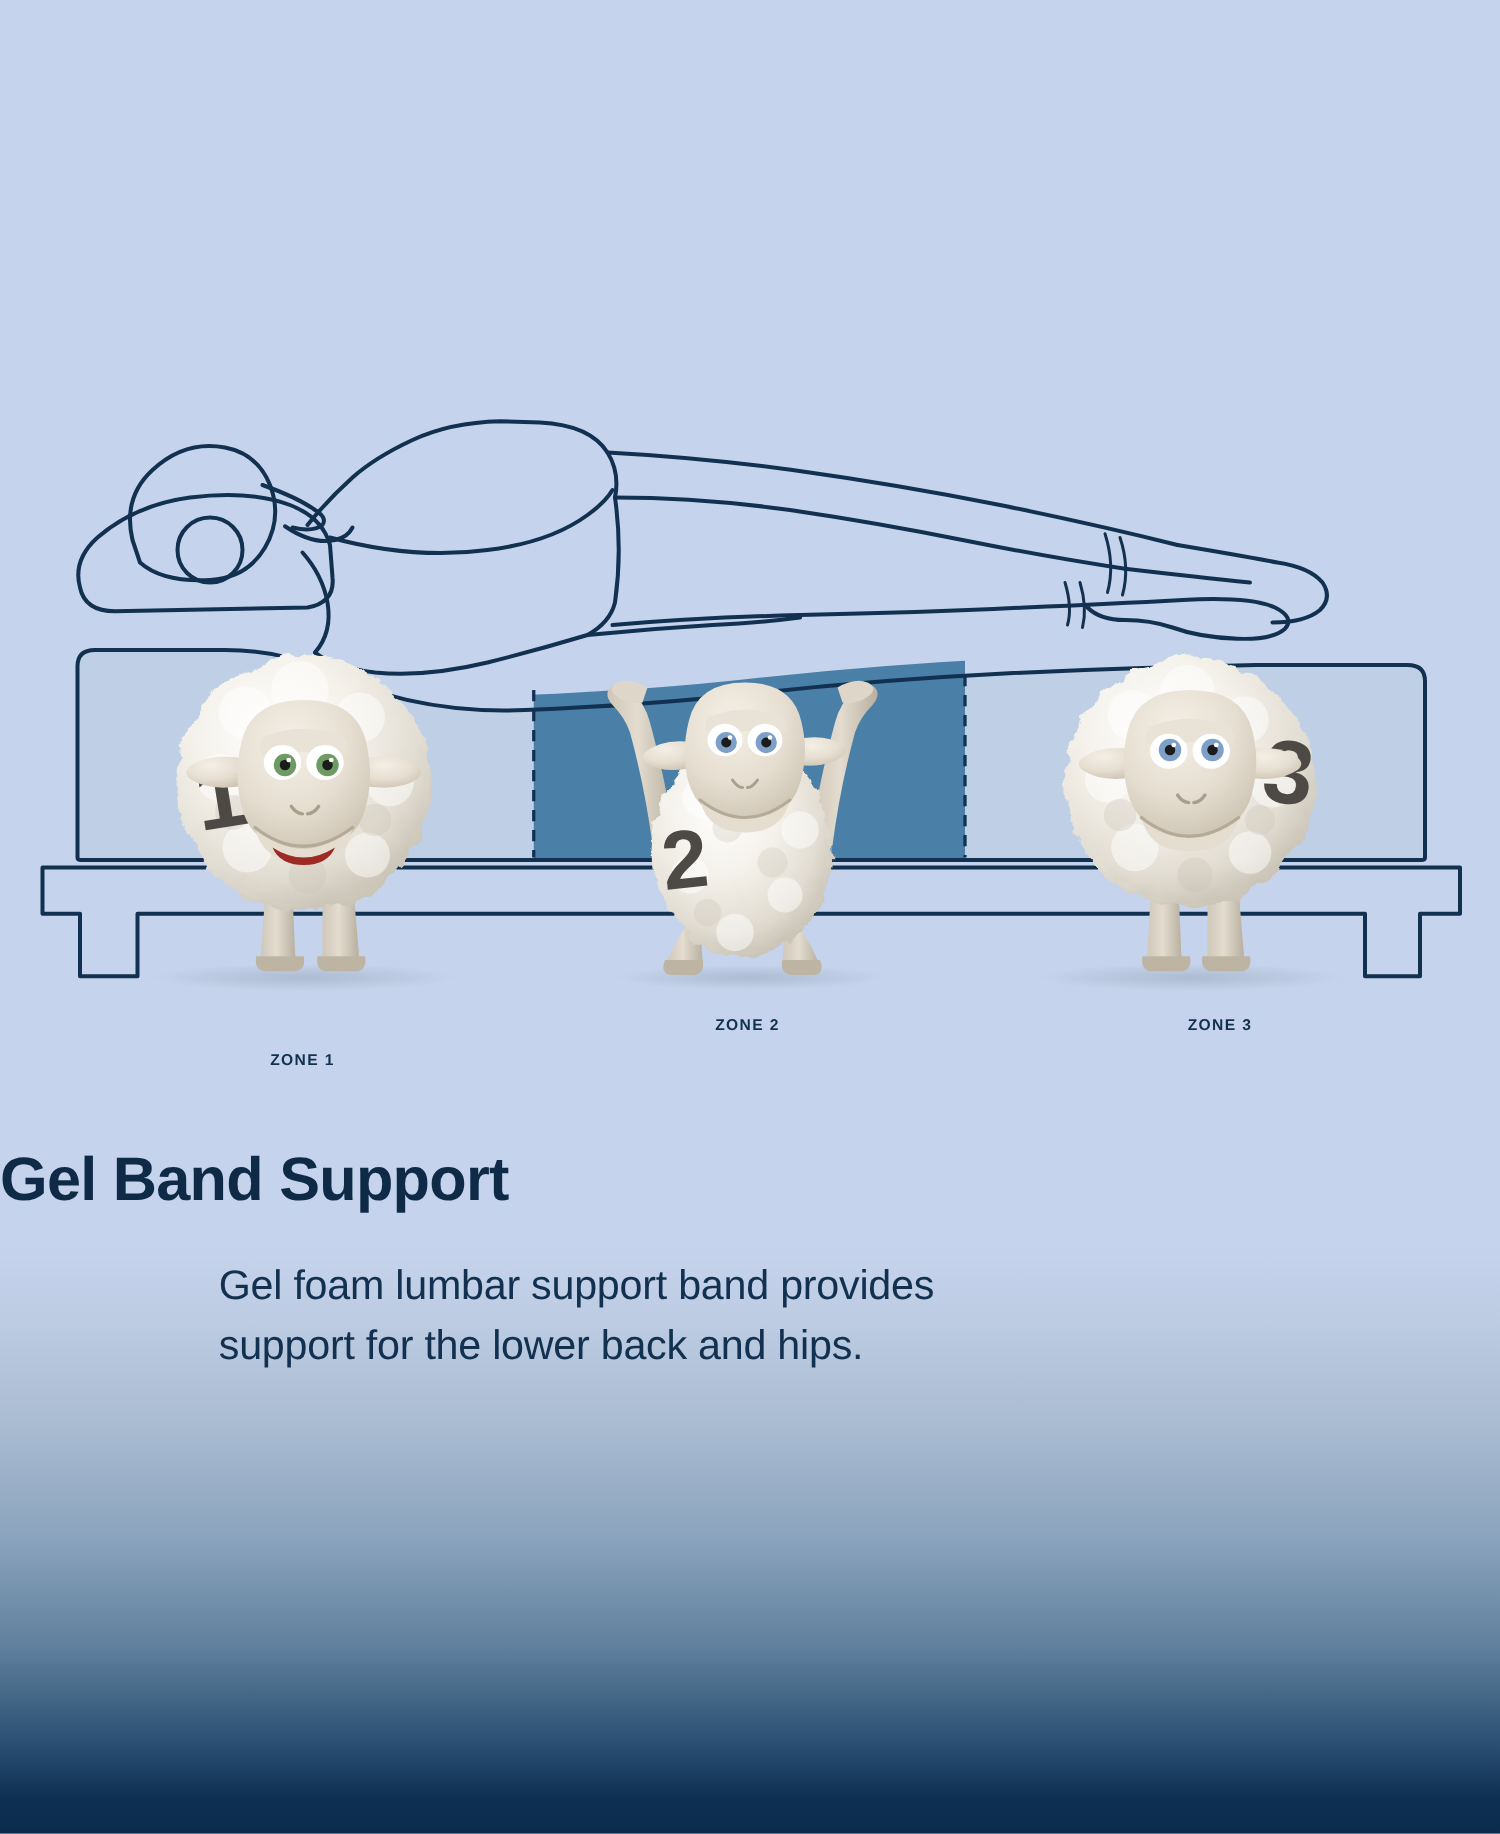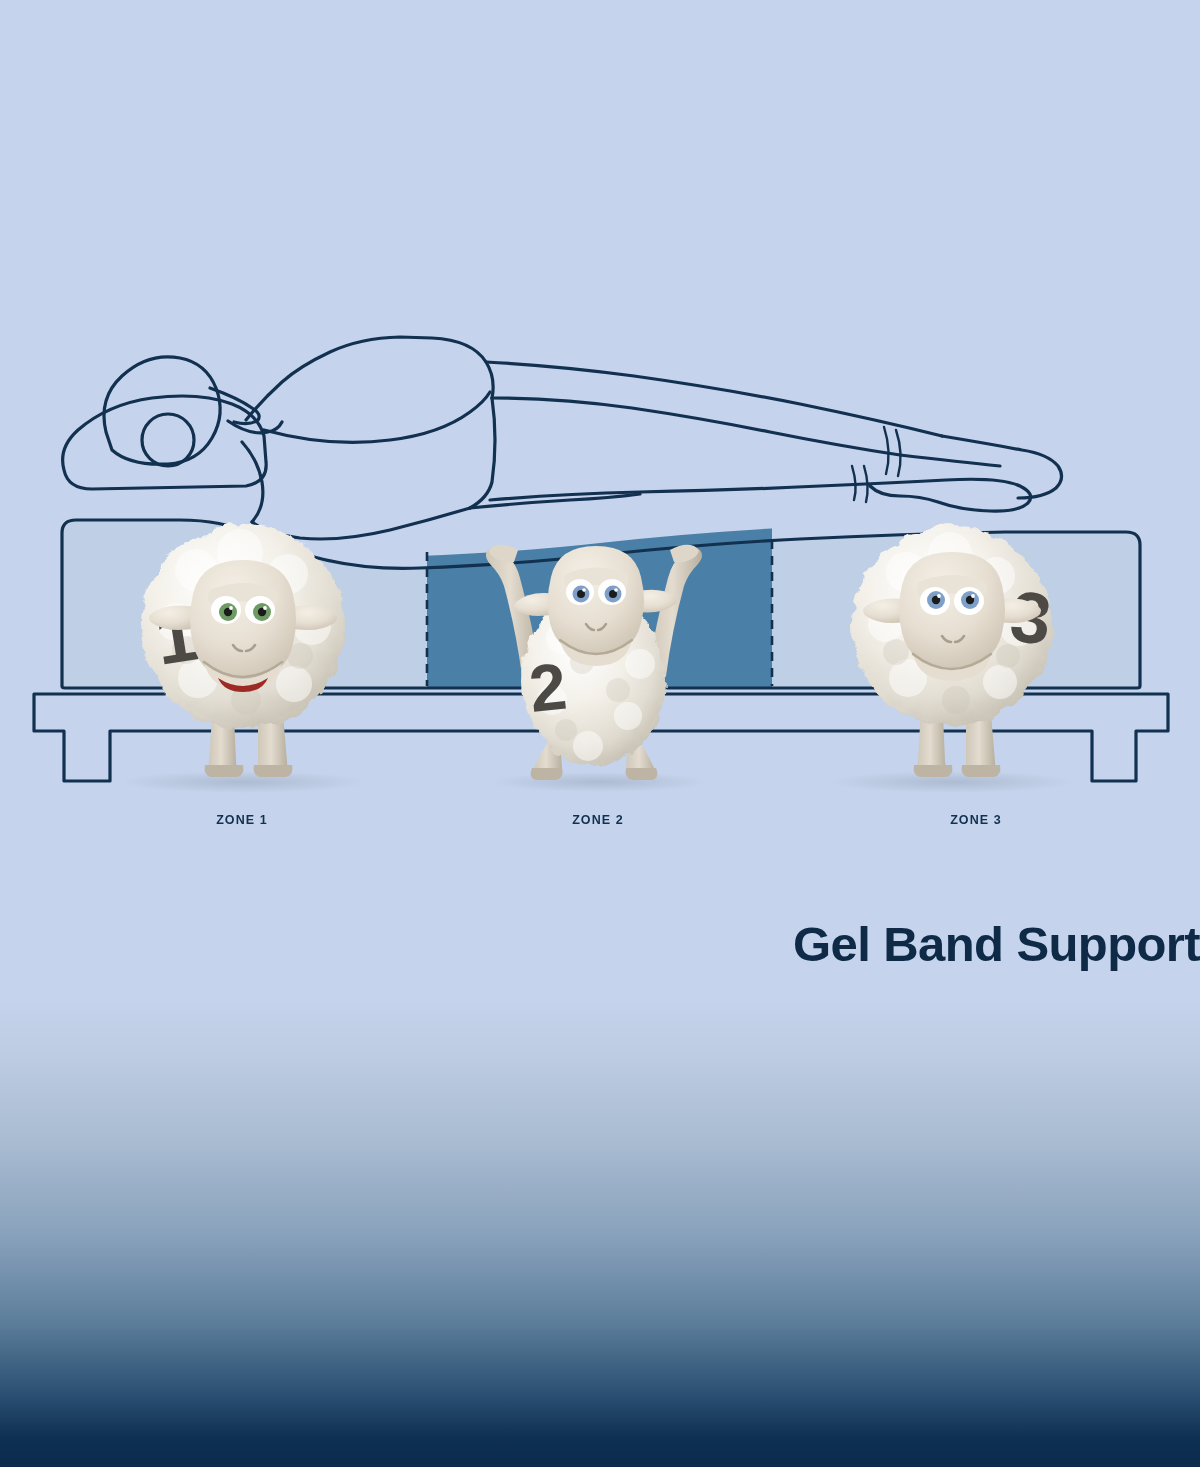--- a/index.html
+++ b/index.html
@@ -45,31 +45,31 @@
     position: absolute;
     top: 813px;
     font-size: 12.5px;
     font-weight: 700;
     letter-spacing: 1.1px;
     color: #12304f;
     text-align: center;
     width: 200px;
     white-space: nowrap;
   }
-  #zone-1 { left: 142px; }
+  #zone-1 { left: 142px; margin-top: 28px; }
   #zone-2 { left: 498px; }
   #zone-3 { left: 876px; }
 
   
   #text-block {
     position: absolute;
     left: 0;
     top: 915px;
     width: 1200px;
-    text-align: right;
+    text-align: left;
   }
   #headline {
     margin: 0;
     font-size: 49px;
     line-height: 58px;
     font-weight: 700;
     letter-spacing: -0.6px;
     color: #0e2a47;
   }
   #subcopy {
@@ -373,15 +373,19 @@
       <path d="M913,654 q38,30 78,0" stroke="#b5aa98" stroke-width="2.6" fill="none" stroke-linecap="round"></path>
     </g>
   </svg>
 
   <div class="zone-label" id="zone-1">ZONE 1</div>
   <div class="zone-label" id="zone-2">ZONE 2</div>
   <div class="zone-label" id="zone-3">ZONE 3</div>
 
   <div id="text-block">
     <h2 id="headline">Gel Band Support</h2>
+    <p id="subcopy">
+      <span>Gel foam lumbar support band provides</span><br>
+      <span>support for the lower back and hips.</span>
+    </p>
   </div>
 
 </div>
 
 </body></html>

